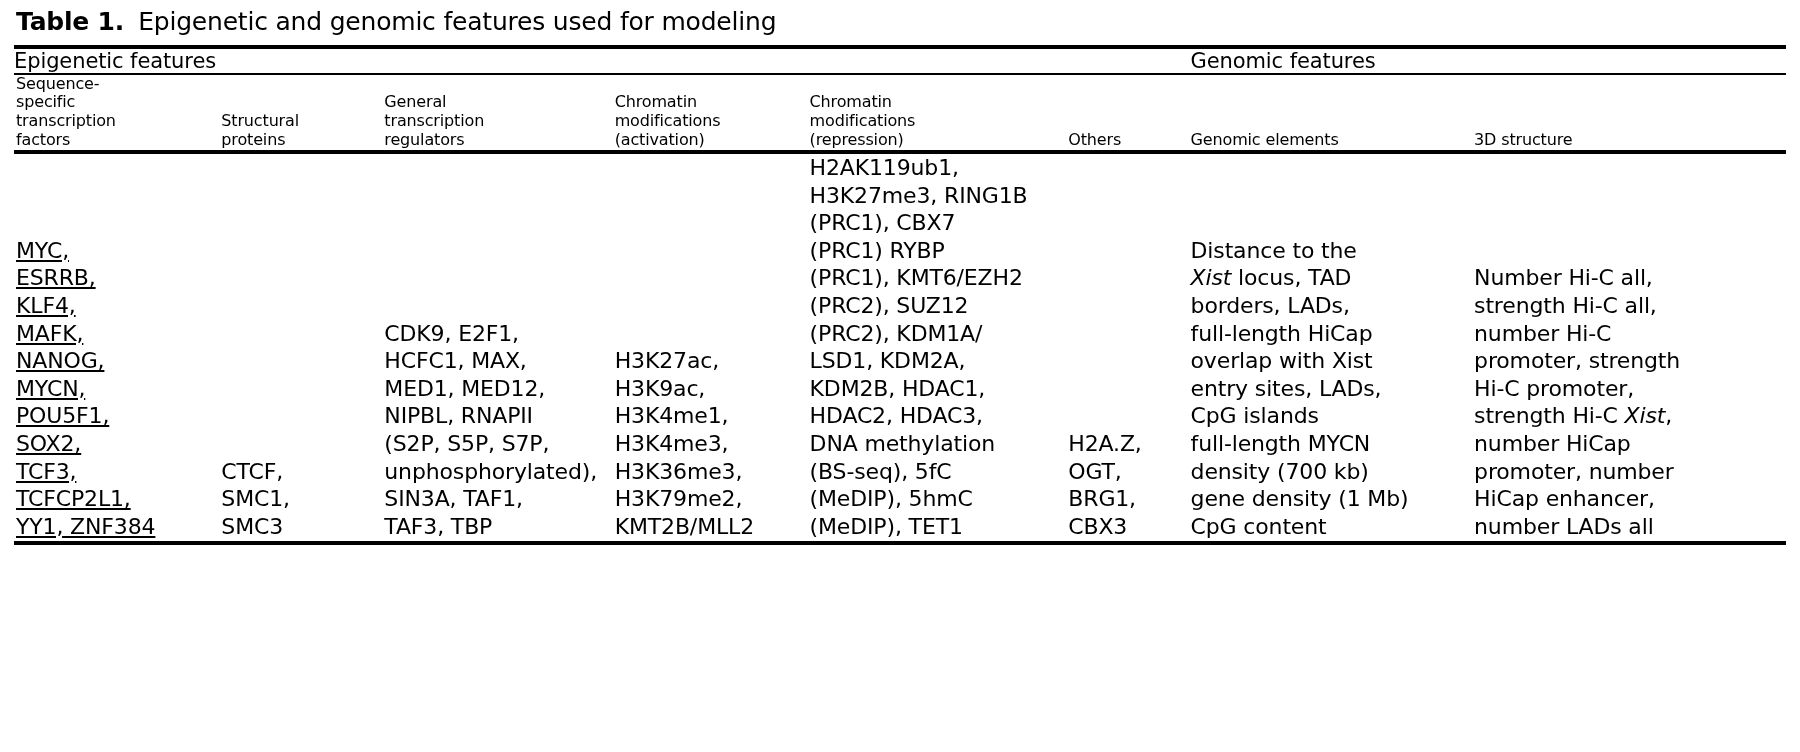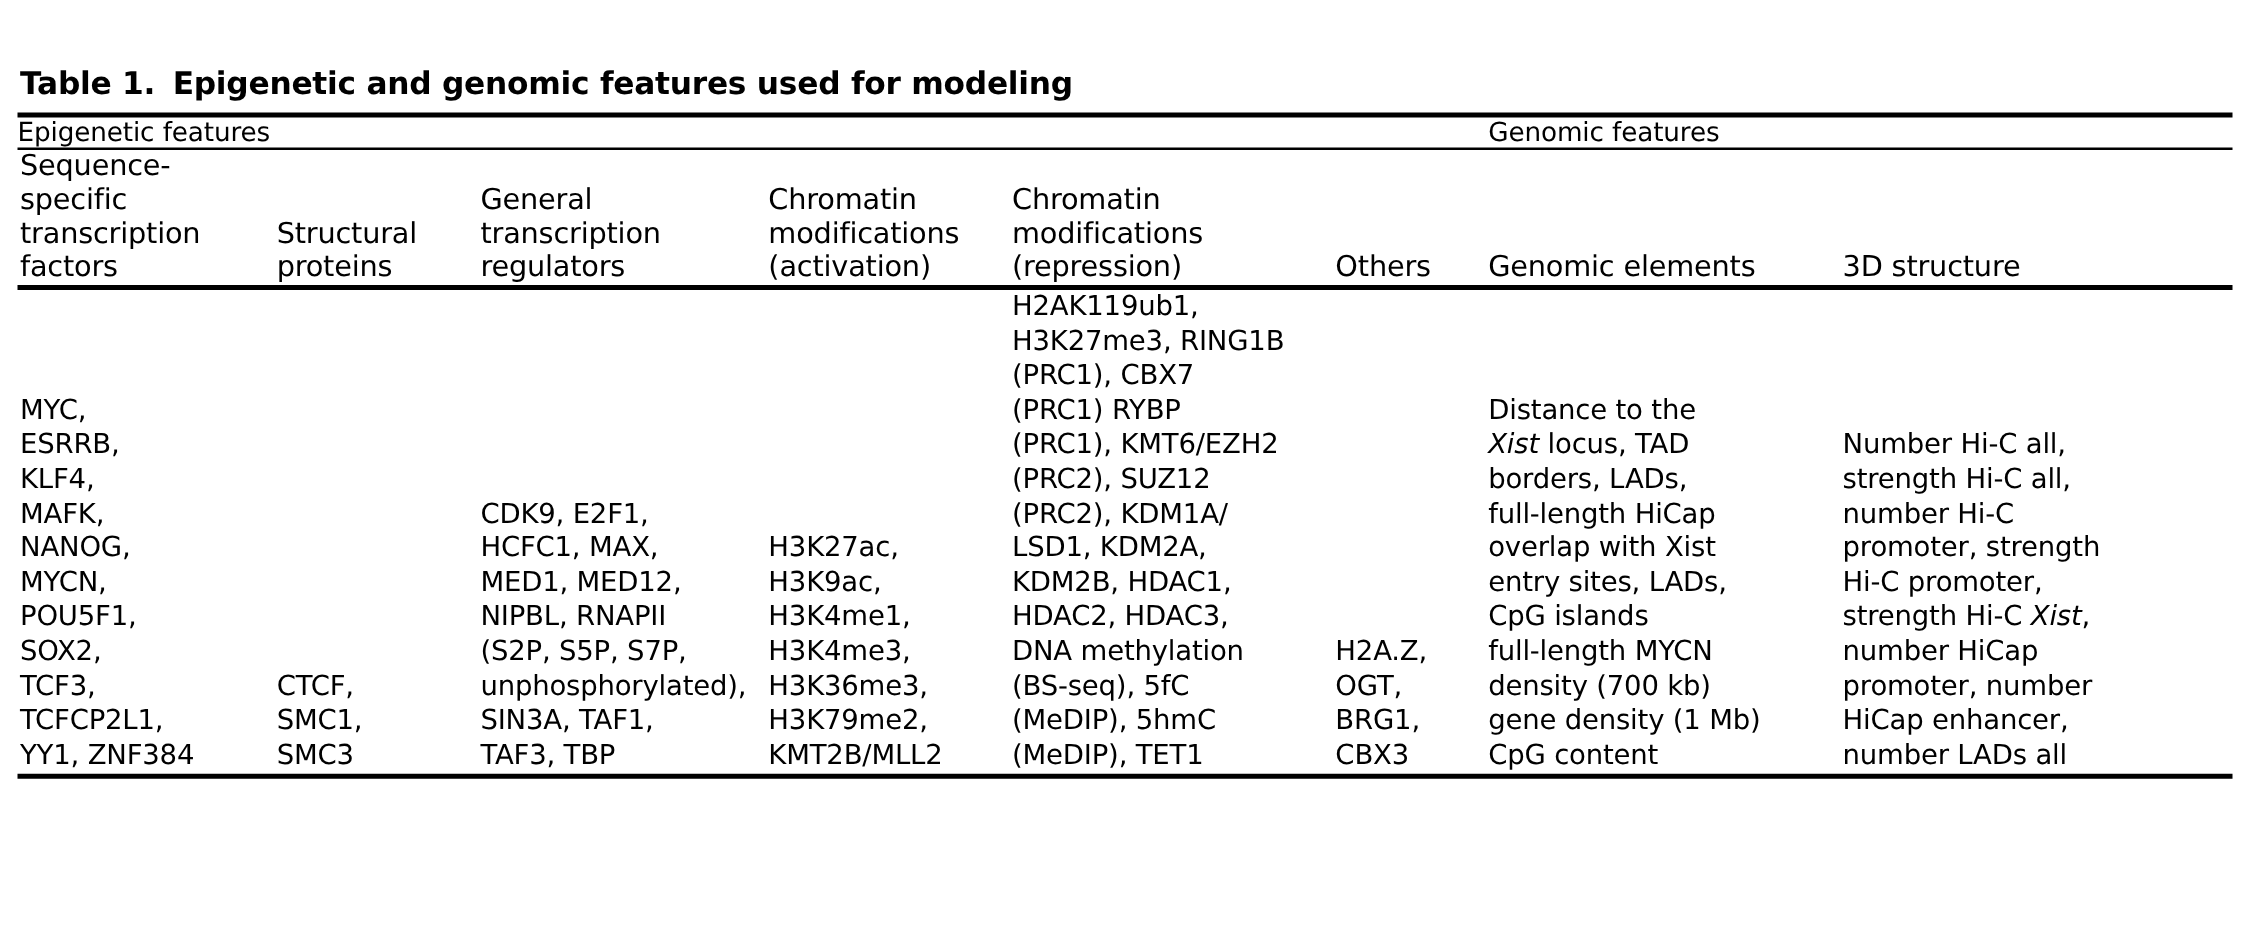--- a/index.html
+++ b/index.html
@@ -12,41 +12,40 @@
     height: 752px;
     font-family: "DejaVu Sans", "Liberation Sans", sans-serif;
     color: #000000;
     overflow: hidden;
   }
   .page {
     position: relative;
     width: 1800px;
     height: 752px;
     box-sizing: border-box;
-    padding: 15px 14px 0 14px;
+    padding: 4px 14px 0 14px;
   }
 
   
   .title-row {
     display: flex;
     align-items: baseline;
     font-size: 25px;
     line-height: 1.1;
     padding: 4px 0 9px 2px;
     white-space: nowrap;
   }
   .title-label {
     font-weight: bold;
     letter-spacing: -0.2px;
   }
   .title-text {
-    font-weight: bold;
+    font-weight: normal;
     margin-left: 14px;
     letter-spacing: -0.2px;
-    margin-top: 34px;
   }
 
   
   .rule-thick {
     border: 0;
     border-top: 4px solid #000;
     margin: 0;
   }
   .rule-thin {
     border: 0;
@@ -75,41 +74,41 @@
 
   .grp-row td {
     font-size: 21px;
     font-weight: bold;
     text-align: center;
     padding: 15px 0 14px 0;
     letter-spacing: -0.1px;
   }
 
   .hdr-row td {
-    font-size: 23px;
+    font-size: 16px;
     font-weight: bold;
     line-height: 1.18;
     text-align: center;
     vertical-align: bottom;
     padding: 16px 6px 7px 6px;
     letter-spacing: -0.15px;
   }
   .hdr-row td.left {
     text-align: left;
     padding-left: 2px;
   }
 
   .body-row td {
     font-size: 22px;
     line-height: 1.255;
     vertical-align: top;
     padding: 18px 10px 20px 0;
     letter-spacing: -0.15px;
   }
-  .body-row td.c0 { padding-left: 2px; }
+  .body-row td.c0 { padding-left: 2px; text-decoration: underline; }
 
   .it { font-style: italic; }
 
   
   col.c0 { width: 11.7%; }
   col.c1 { width: 9.2%; }
   col.c2 { width: 13.0%; }
   col.c3 { width: 11.0%; }
   col.c4 { width: 14.6%; }
   col.c5 { width: 6.9%; }

